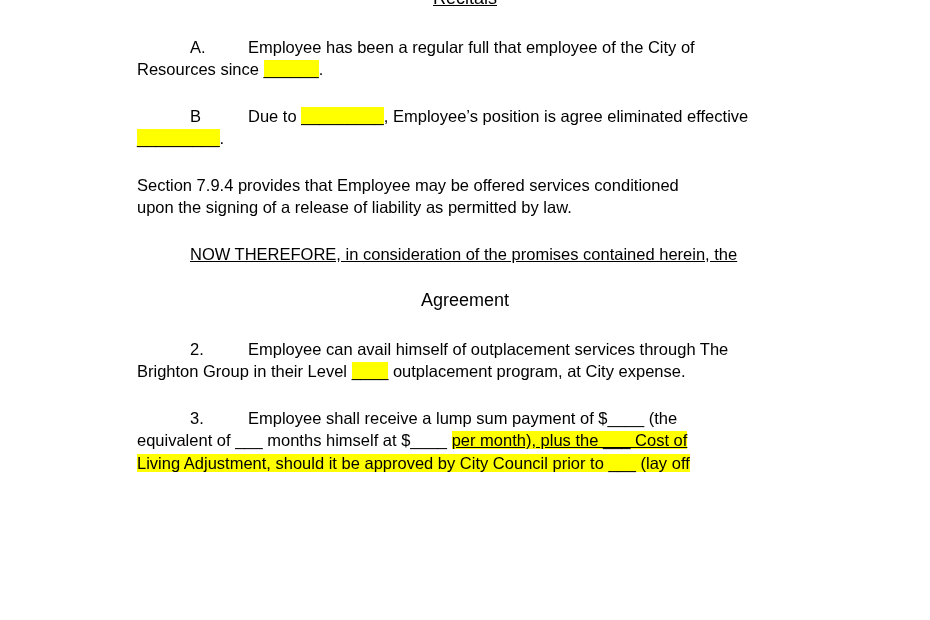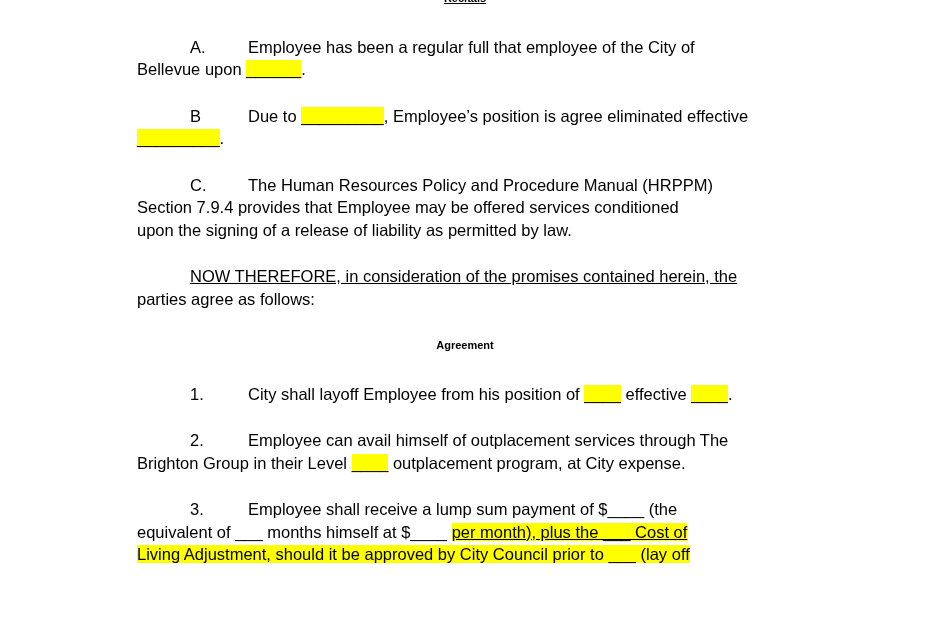--- a/index.html
+++ b/index.html
@@ -16,22 +16,22 @@
     color: #000000;
   }
   .page {
     box-sizing: border-box;
     width: 930px;
     padding: 0 137px;
     margin-top: -13px;
   }
   .heading {
     text-align: center;
-    font-weight: 700;
-    font-size: 11px;
+    font-weight: 400;
+    font-size: 18px;
     line-height: 22.5px;
     margin: 0 0 26px 0;
     white-space: nowrap;
   }
   .heading .underlined {
     text-decoration: underline;
   }
   .para {
     margin: 0 0 24px 0;
   }
@@ -65,64 +65,53 @@
 
   <div class="heading">
     <span class="underlined">Recitals</span>
   </div>
 
   <div class="para">
     <div class="line first">
       <span class="label">A.</span><span>Employee has been a regular full that employee of the City of</span>
     </div>
     <div class="line">
-      <span>Bellevue upon </span><span class="hl blank" style="background: rgb(255, 255, 0); margin-top: 14px;">______</span><span>.</span>
+      <span>Resources since </span><span class="hl blank" style="background: rgb(255, 255, 0); margin-top: 14px;">______</span><span>.</span>
     </div>
   </div>
 
   <div class="para">
     <div class="line first">
       <span class="label">B</span><span>Due to </span><span class="hl blank" style="background: rgb(255, 255, 0);">_________</span><span>, Employee’s position is agree eliminated effective</span>
     </div>
     <div class="line">
       <span class="hl blank" style="background: rgb(255, 255, 0);">_________</span><span>.</span>
     </div>
   </div>
 
   <div class="para">
-    <div class="line first">
-      <span class="label">C.</span><span>The Human Resources Policy and Procedure Manual (HRPPM)</span>
-    </div>
     <div class="line">
       <span>Section 7.9.4 provides that Employee may be offered services conditioned</span>
     </div>
     <div class="line">
       <span>upon the signing of a release of liability as permitted by law.</span>
     </div>
   </div>
 
 
   <div class="para">
     <div class="line indent-only">
       <span>NOW THEREFORE, in consideration of the promises contained herein, the</span>
     </div>
-    <div class="line">
-      <span>parties agree as follows:</span>
-    </div>
   </div>
 
   <div class="heading">
     <span>Agreement</span>
   </div>
 
-  <div class="para">
-    <div class="line first">
-      <span class="label">1.</span><span>City shall layoff Employee from his position of </span><span class="hl blank" style="background: rgb(255, 255, 0);">____</span><span> effective </span><span class="hl blank" style="background: rgb(255, 255, 0);">____</span><span>.</span>
-    </div>
-  </div>
 
   <div class="para">
     <div class="line first">
       <span class="label">2.</span><span>Employee can avail himself of outplacement services through The</span>
     </div>
     <div class="line">
       <span>Brighton Group in their Level </span><span class="hl blank" style="background: rgb(255, 255, 0);">____</span><span> outplacement program, at City expense.</span>
     </div>
   </div>
 

